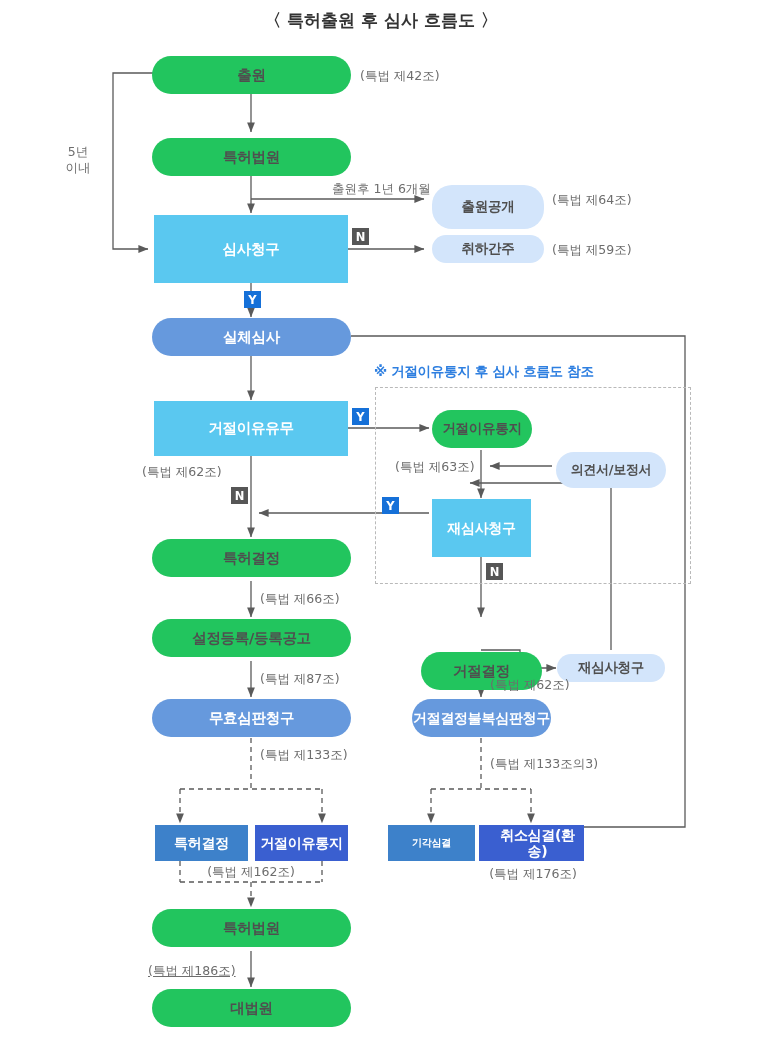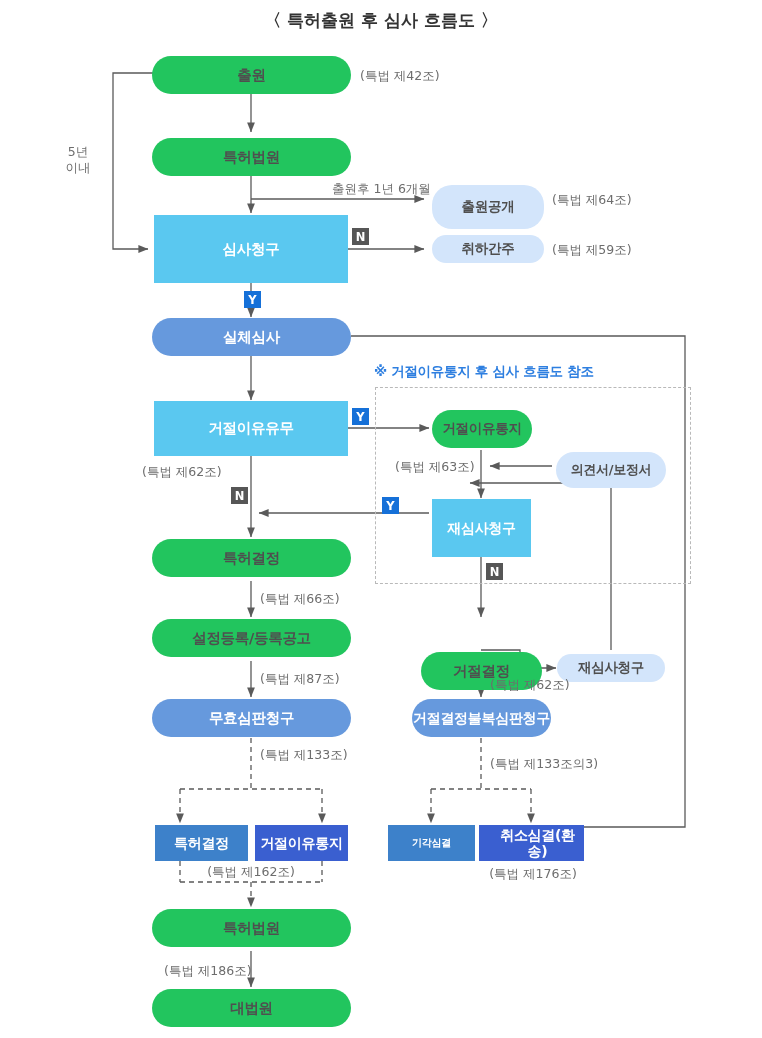--- a/index.html
+++ b/index.html
@@ -272,21 +272,21 @@
   <div class="anno anno-left" style="left:395px; top:459px;">(특법 제63조)</div>
 
   <div class="anno anno-left" style="left:260px; top:591px;">(특법 제66조)</div>
 
   <div class="anno anno-left" style="left:260px; top:671px;">(특법 제87조)</div>
 
   <div class="anno anno-left" style="left:260px; top:747px;">(특법 제133조)</div>
 
   <div class="anno anno-center" style="left:196px; top:864px; width:110px;">(특법 제162조)</div>
 
-  <div class="anno anno-left" style="left:164px; top:963px;">(특법 제186조)</div>
+  <div class="anno anno-left" style="left:148px; top:963px;text-decoration:underline;">(특법 제186조)</div>
 
   <div class="anno anno-left" style="left:490px; top:677px;">(특법 제62조)</div>
 
   <div class="anno anno-left" style="left:490px; top:748px;margin-top:8px;">(특법 제133조의3)</div>
 
   <div class="anno anno-center" style="left:478px; top:866px; width:110px;">(특법 제176조)</div>
 
   <div class="badge badge-n" style="left:352px; top:228px;">N</div>
 
   <div class="badge badge-y" style="left:244px; top:291px;">Y</div>

